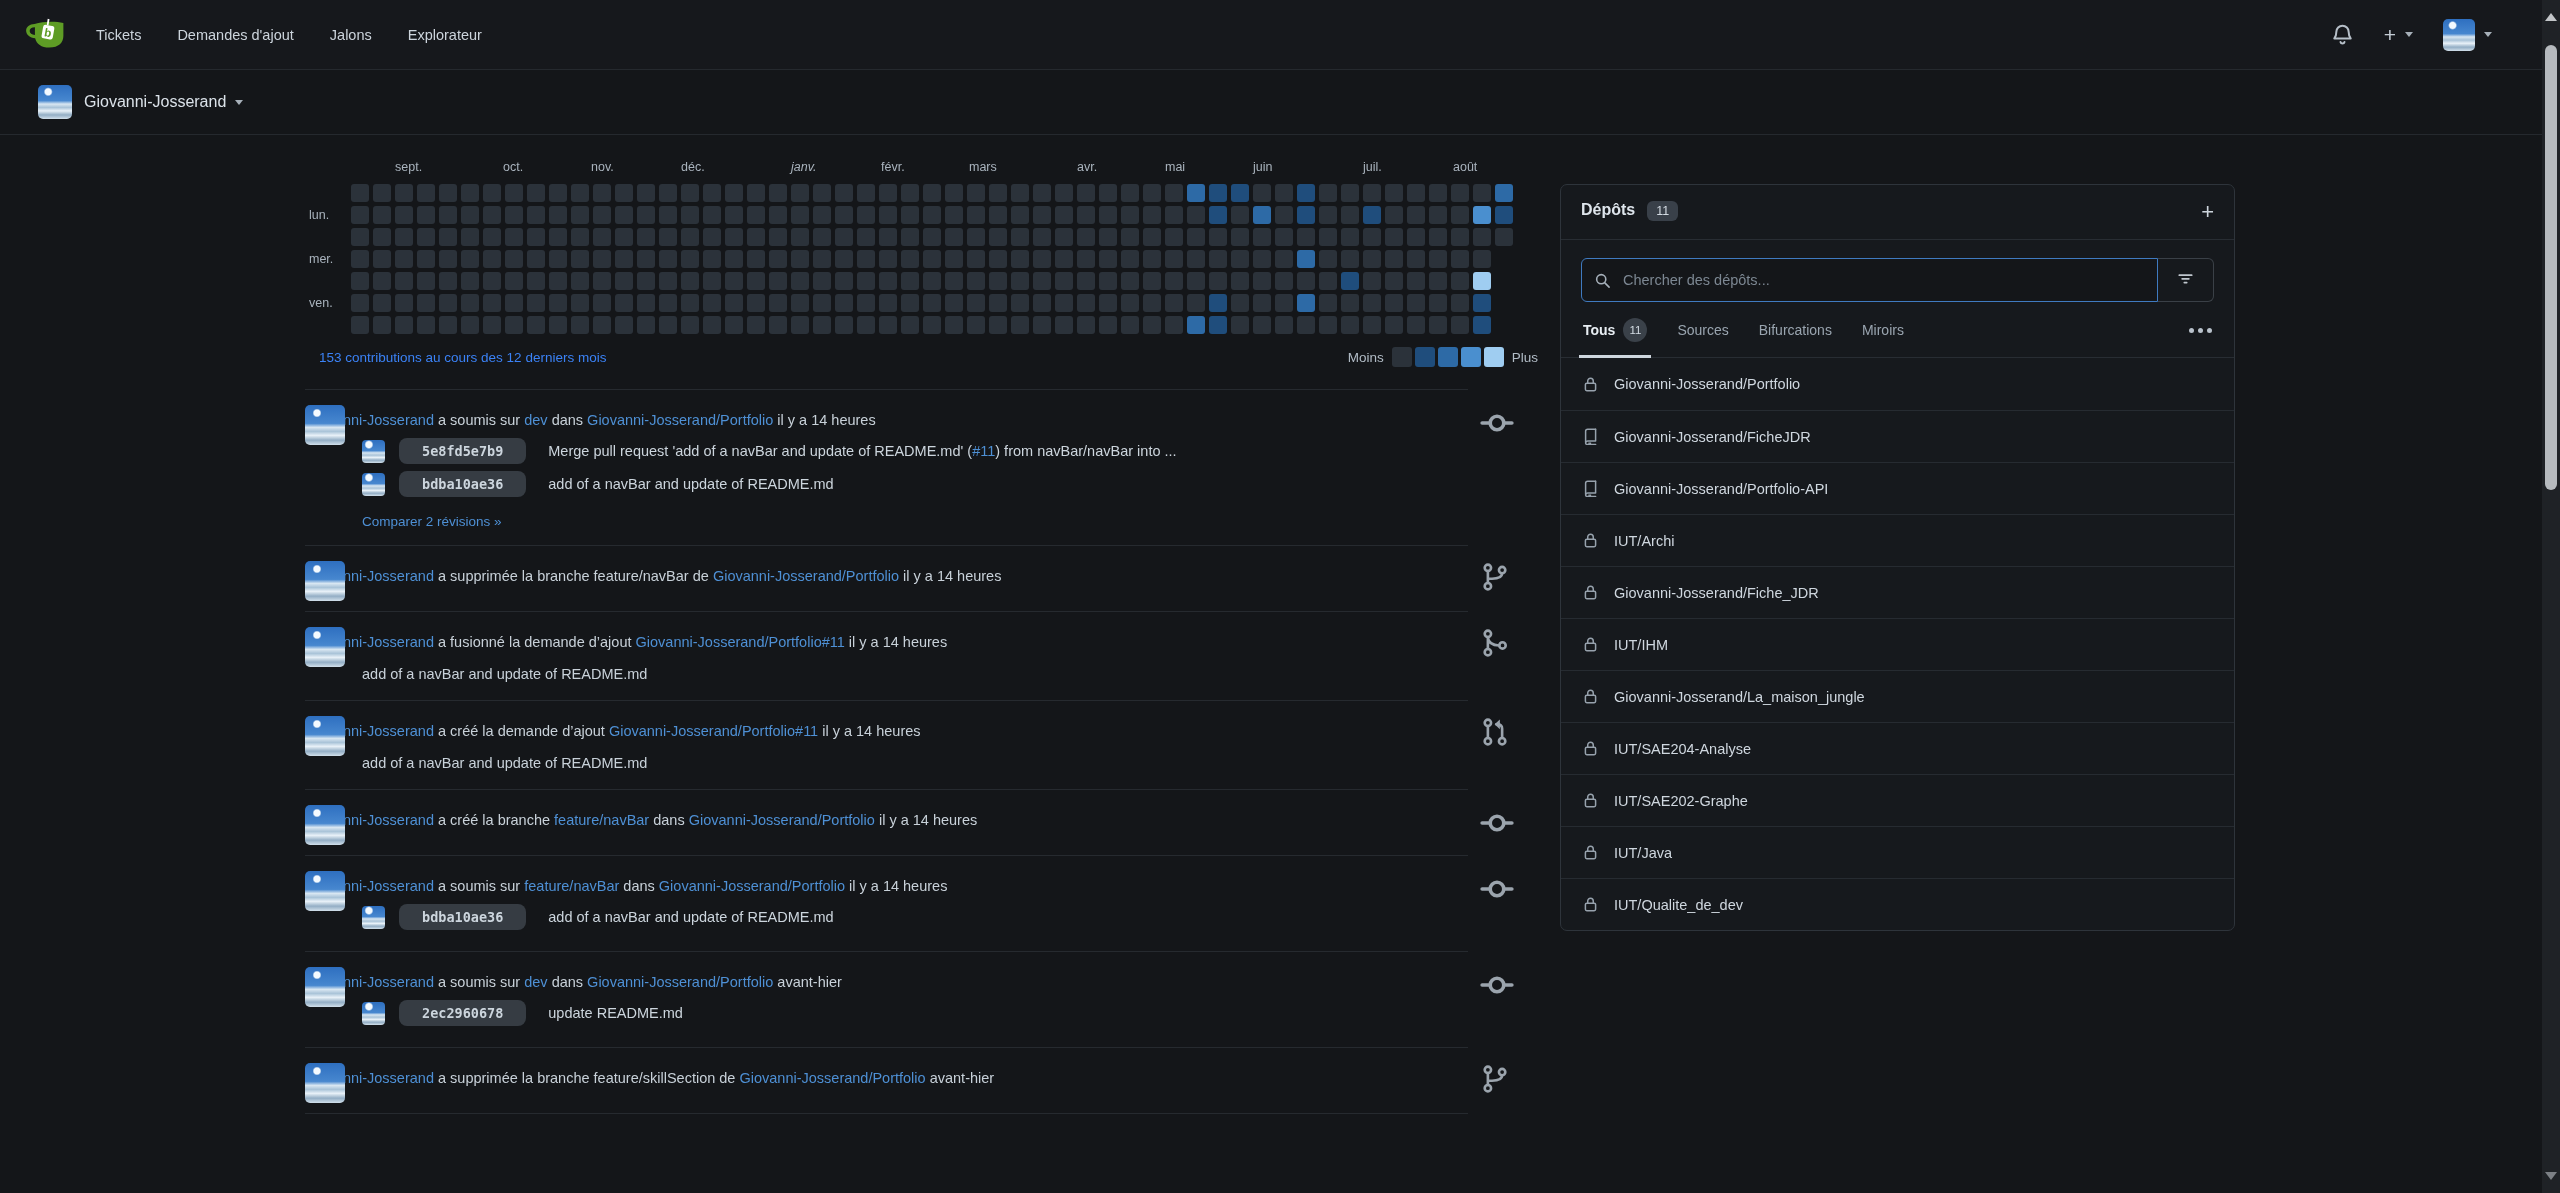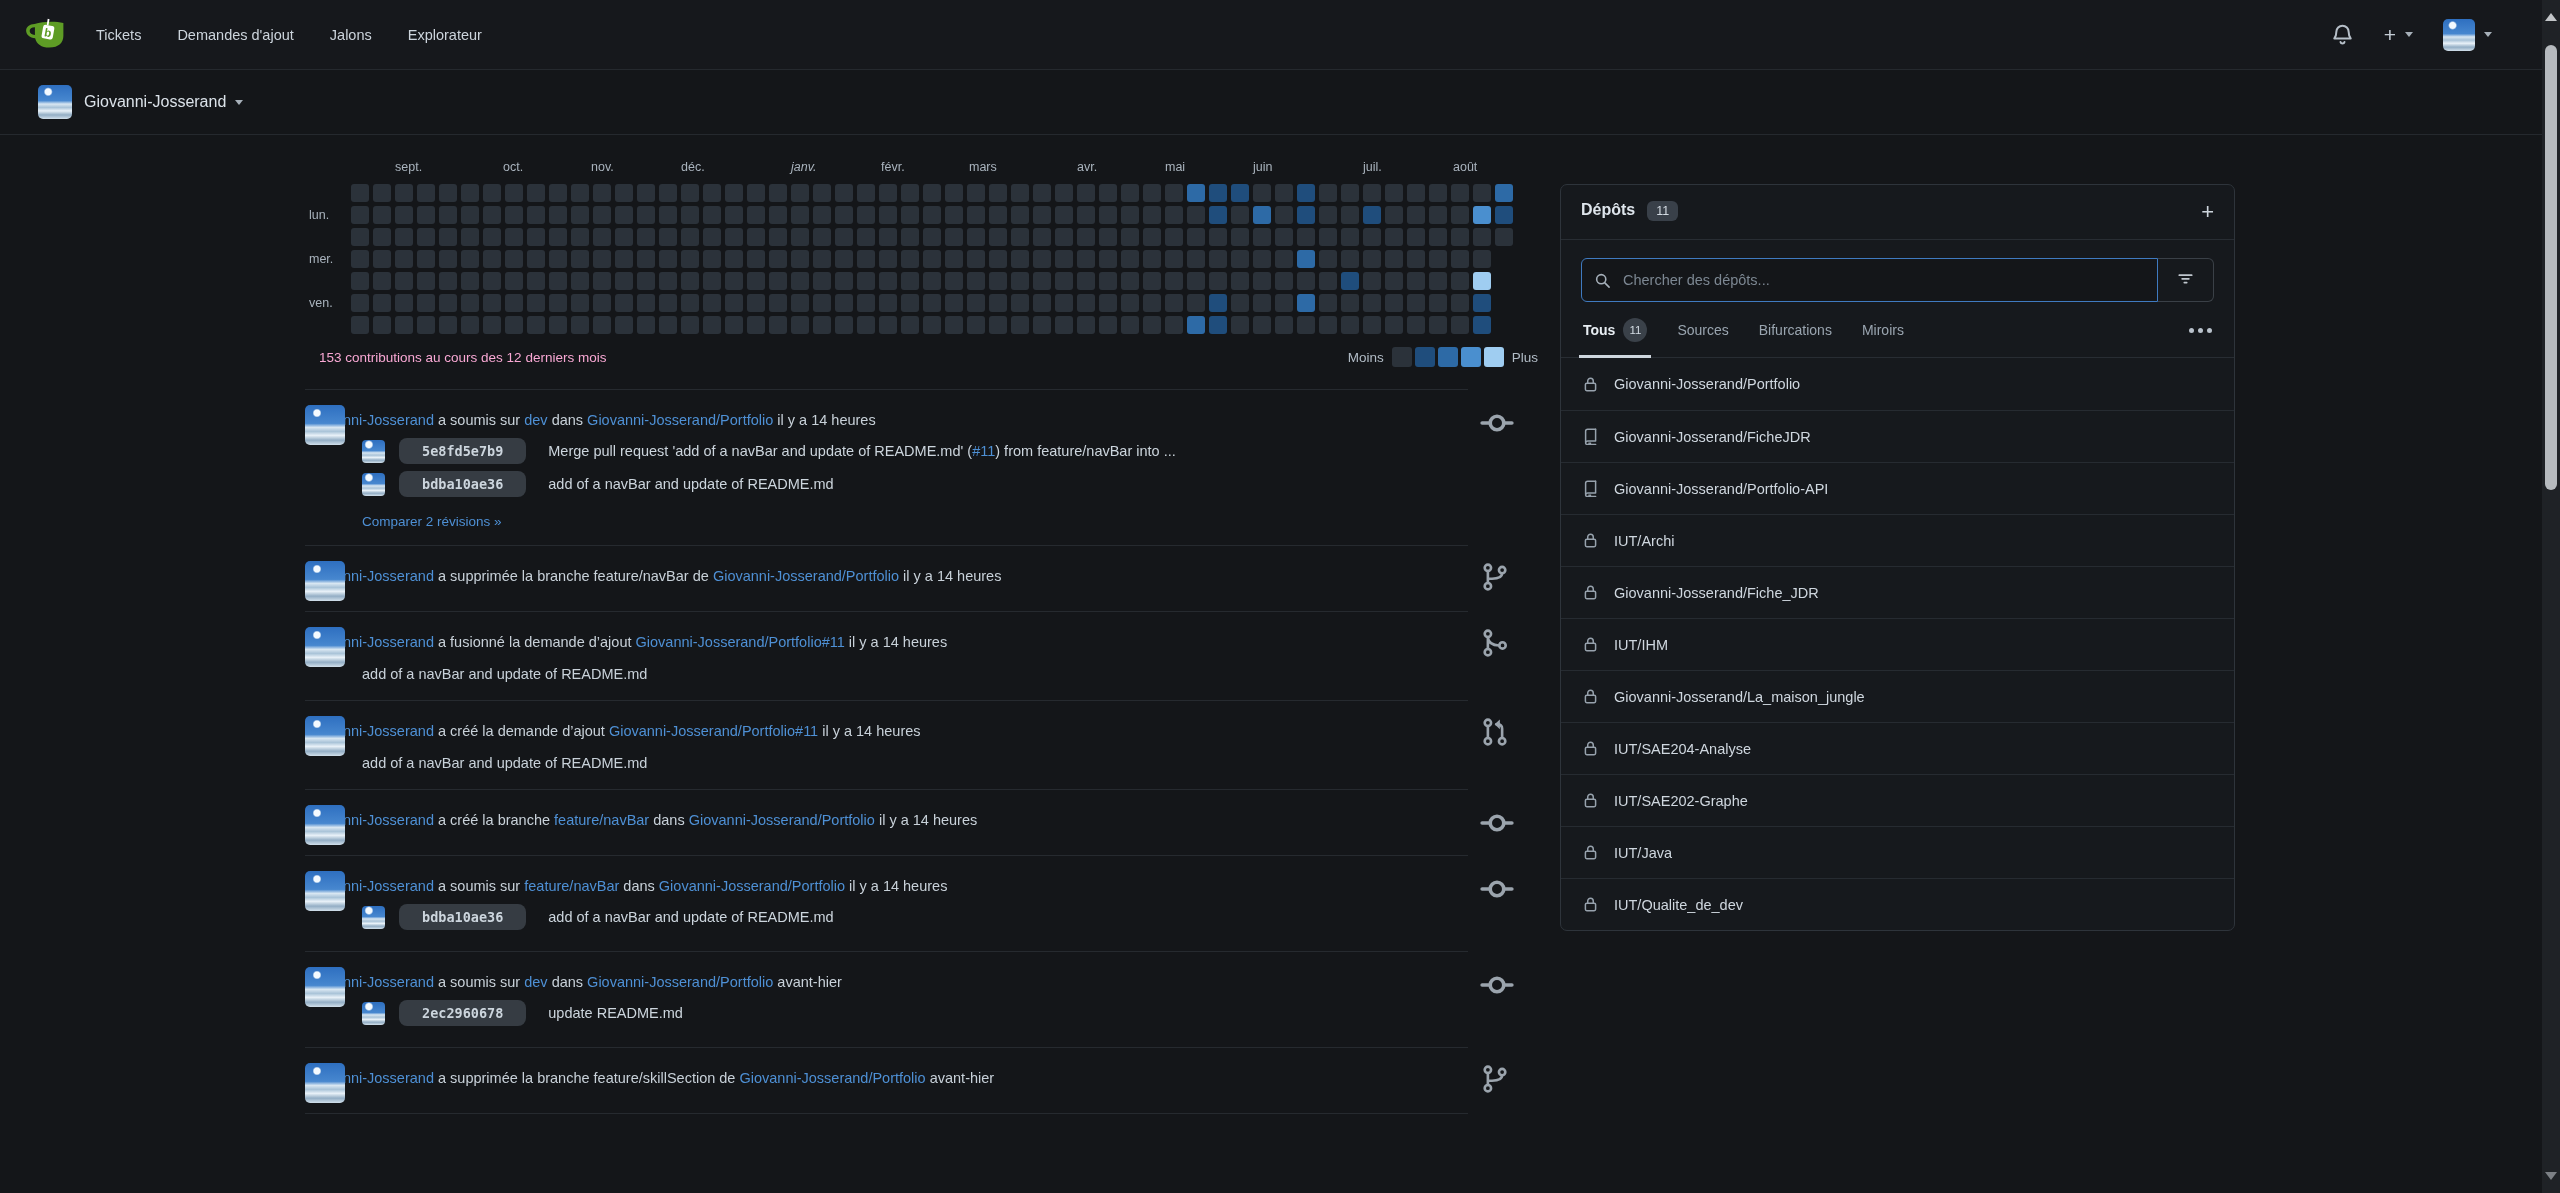--- a/index.html
+++ b/index.html
@@ -42,21 +42,21 @@
   .hm-months { position:relative; height:24px; margin-left:46px; }
   .hm-month { position:absolute; top:0; font-size:12.5px; color:#a9b3bd; }
   .hm-body { position:relative; margin-left:46px; }
   .hm-days { position:absolute; left:-46px; top:0; width:42px; }
   .hm-day { position:absolute; left:4px; font-size:12.5px; color:#a9b3bd; }
   .hm-grid { display:grid; grid-auto-flow:column; grid-template-rows:repeat(7,18px);
     grid-auto-columns:18px; gap:4px; }
   .hm-cell { width:18px; height:18px; border-radius:3px; }
   .hm-foot { display:flex; justify-content:space-between; align-items:center;
     margin-top:13px; padding-left:14px; width:1233px; }
-  .hm-summary { font-size:13.5px; color:#f9a8d4; }
+  .hm-summary { font-size:13.5px; color:#3b82f6; }
   .hm-legend { display:inline-flex; align-items:center; gap:8px; font-size:13.5px; color:#b2bcc6; }
   .legend-cells { display:inline-flex; gap:3px; }
   .legend-cells span { width:20px; height:20px; border-radius:3px; display:inline-block; }
 
   
   .feed { margin-top:22px; width:1163px; border-top:1px solid #262a2f; }
   .feed-item { position:relative; padding:12px 0 14px; border-bottom:1px solid #262a2f; min-height:66px; }
   .f-avatar { position:absolute; left:0; top:15px; width:40px; height:40px; }
   .f-head { margin-left:57px; margin-right:30px; font-size:14.5px; line-height:21px; padding-top:8px; color:#c8d1d9; }
   .lnk { color:#4e90d5; cursor:pointer; text-decoration:none; }
@@ -572,21 +572,21 @@
                 <span style="background: rgb(159, 205, 241);"></span>
               </span>
             <span>Plus</span>
           </span>
         </div>
       </div>
       <div class="feed">
           <article class="feed-item"><span class="avatar f-avatar"></span><p class="f-head" style="margin: 0px;"><span class="lnk">Giovanni-Josserand</span><span> a soumis sur </span><span class="lnk">dev</span><span> dans </span><span class="lnk">Giovanni-Josserand/Portfolio</span><span> il y a 14 heures</span></p><div class="commit-row">
               <span class="avatar c-av"></span>
               <span class="c-hash">5e8fd5e7b9</span>
-              <span class="c-msg"><span>Merge pull request 'add of a navBar and update of README.md' (</span><span class="lnk">#11</span><span>) from feature/navBar into ...</span></span>
+              <span class="c-msg"><span>Merge pull request 'add of a navBar and update of README.md' (</span><span class="lnk">#11</span><span>) from navBar/navBar into ...</span></span>
             </div><div class="commit-row">
               <span class="avatar c-av"></span>
               <span class="c-hash">bdba10ae36</span>
               <span class="c-msg"><span>add of a navBar and update of README.md</span></span>
             </div><a class="lnk f-compare">Comparer 2 révisions »</a><span class="f-icon">
               <svg viewBox="0 0 16 16" width="34" height="34">
                 <circle class="st" stroke-width="1.7" cx="8" cy="8" r="3.2"></circle>
                 <path class="st" stroke-width="1.7" d="M1 8h3.8M11.2 8H15"></path>
               </svg>
             </span></article>

